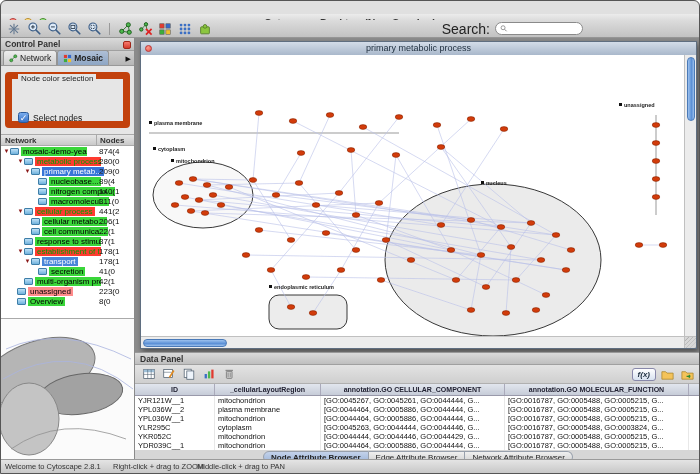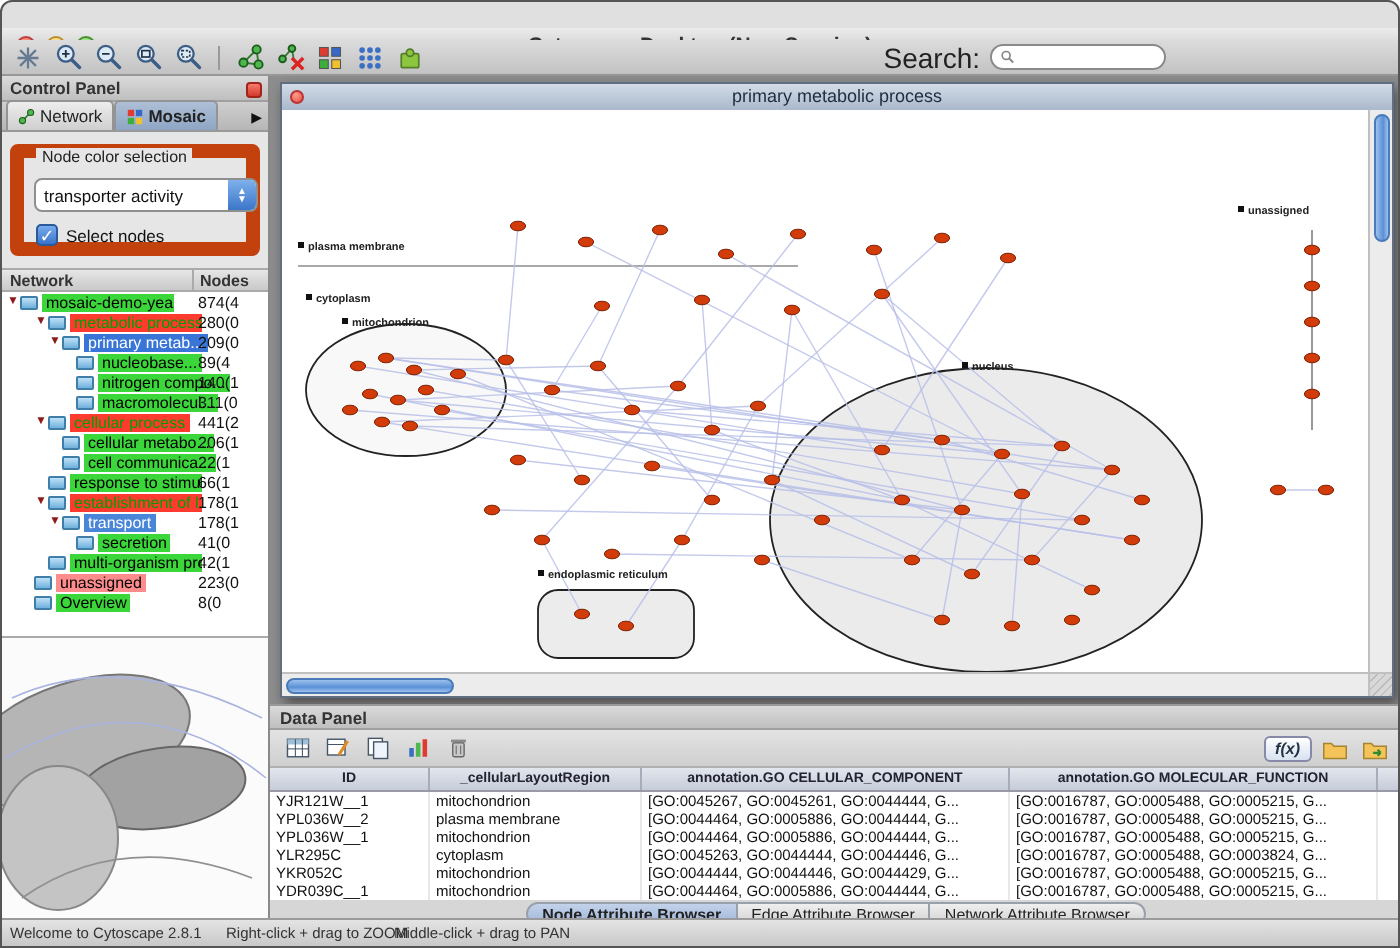--- a/index.html
+++ b/index.html
@@ -238,27 +238,20 @@
             <rect x="1" y="5.5" width="3.5" height="3.5" fill="#3cae3c"></rect>
             <rect x="5.5" y="5.5" width="3.5" height="3.5" fill="#f0c030"></rect>
           </svg>
         <span>Mosaic</span>
       </div>
       <div class="tab-overflow">▶</div>
     </div>
 
     <div class="groupbox">
       <span class="group-label">Node color selection</span>
-      <div class="combo">
-        <span class="combo-text">transporter activity</span>
-        <span class="combo-btn">
-            <span>▲</span>
-            <span>▼</span>
-          </span>
-      </div>
       <div class="cb-row">
         <span class="checkbox">✓</span>
         <span class="cb-label">Select nodes</span>
       </div>
     </div>
 
     <div class="tree-header">
       <span class="th-net">Network</span>
       <span class="th-nodes">Nodes</span>
     </div>
@@ -324,21 +317,21 @@
           <span class="t-arrow"></span>
           <span class="t-folder"></span>
           <span class="t-label" style="background: rgb(58, 214, 58); color: rgb(0, 0, 0);">cell communica...</span>
           <span class="t-count">22(1</span>
         </div>
         <div class="tree-row">
           <span class="t-ind" style="width: 16px;"></span>
           <span class="t-arrow"></span>
           <span class="t-folder"></span>
           <span class="t-label" style="background: rgb(58, 214, 58); color: rgb(0, 0, 0);">response to stimul...</span>
-          <span class="t-count">66(1</span>
+          <span class="t-count">37(1</span>
         </div>
         <div class="tree-row">
           <span class="t-ind" style="width: 16px;"></span>
           <span class="t-arrow">▼</span>
           <span class="t-folder"></span>
           <span class="t-label" style="background: rgb(255, 59, 48); color: rgb(0, 160, 0);">establishment of l...</span>
           <span class="t-count">178(1</span>
         </div>
         <div class="tree-row">
           <span class="t-ind" style="width: 23px;"></span>

